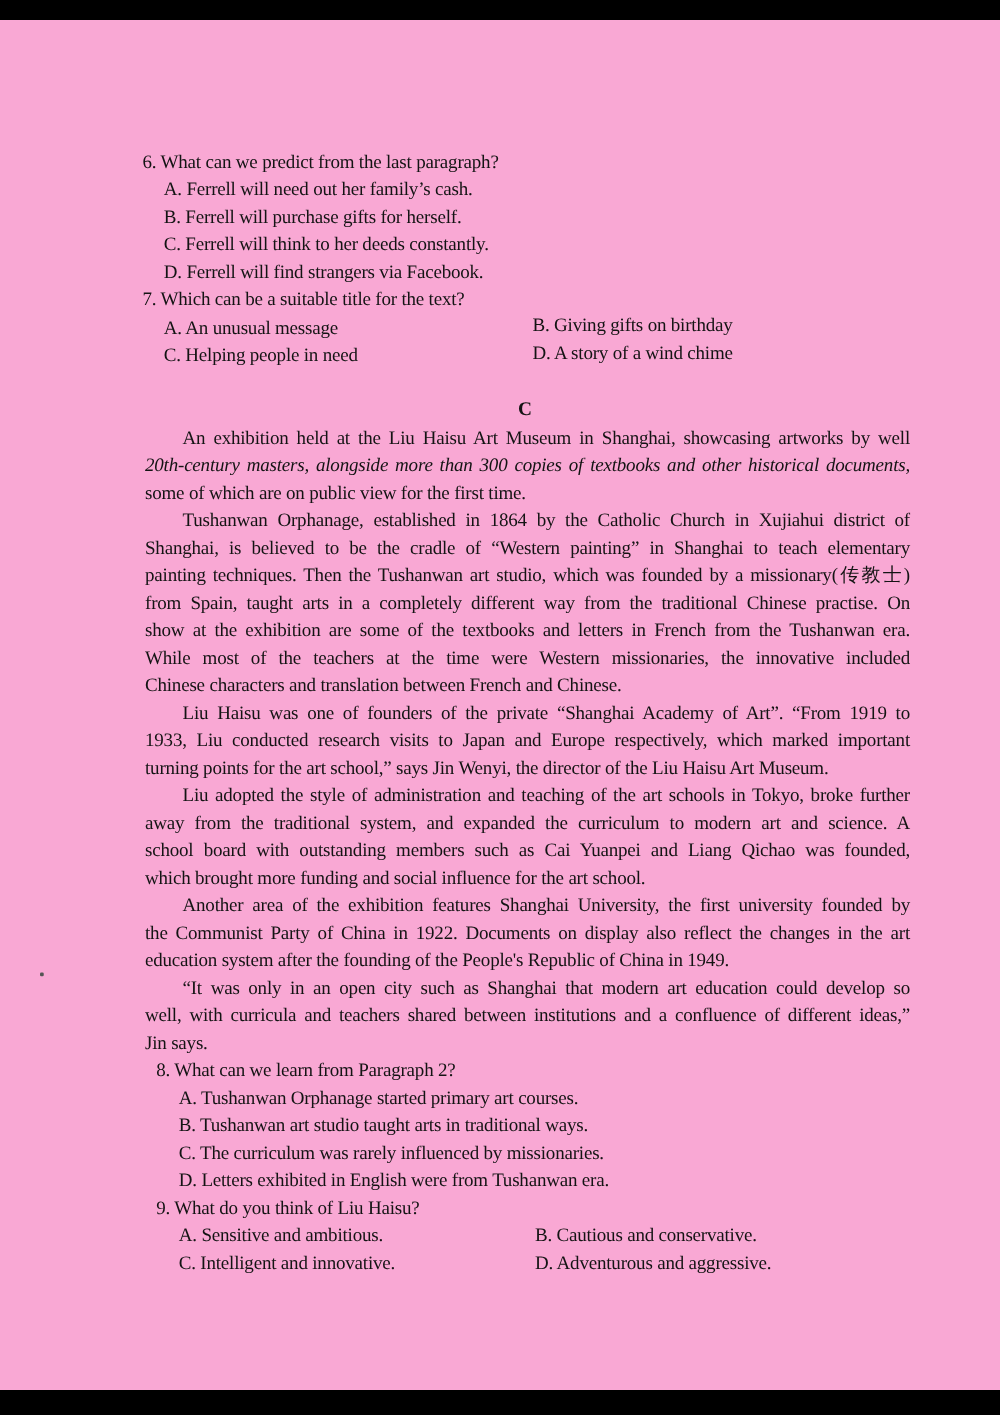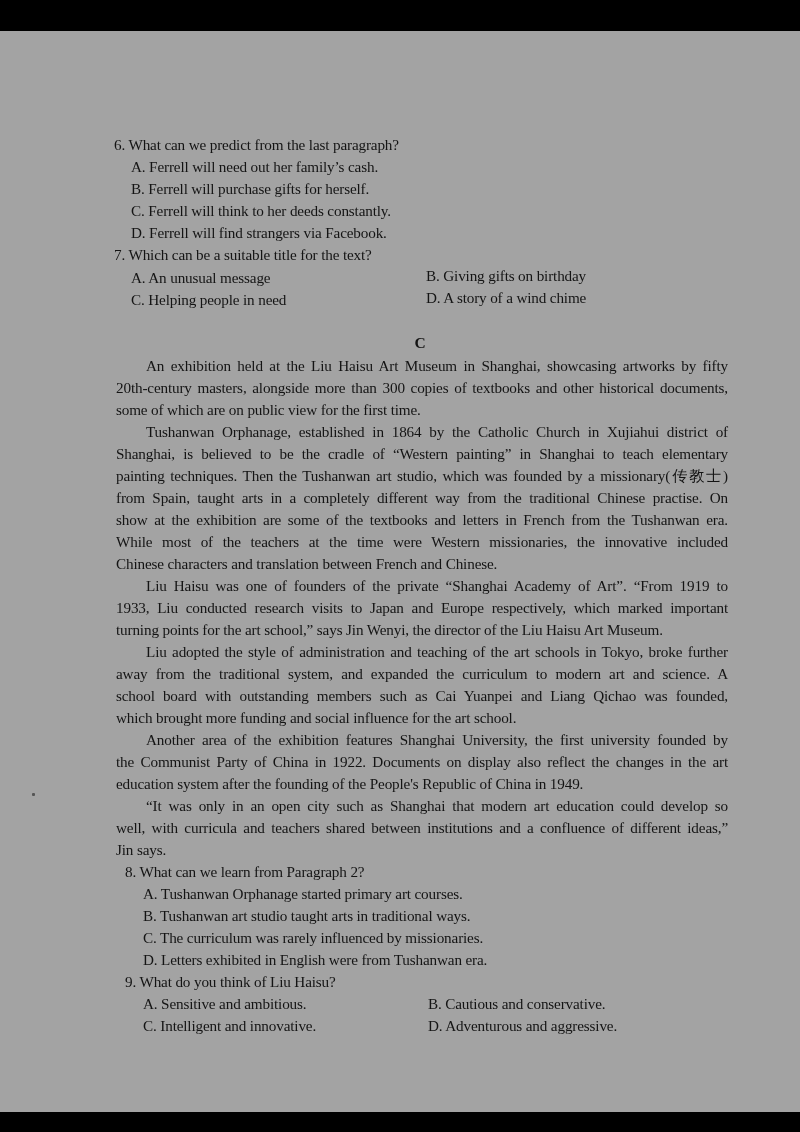--- a/index.html
+++ b/index.html
@@ -1,23 +1,23 @@
 <!DOCTYPE html>
 <html><head>
   <meta charset="utf-8">
   <style>
     * { margin: 0; padding: 0; box-sizing: border-box; }
     html, body {
       width: 800px; height: 1132px; overflow: hidden;
       background: #000000;
     }
     .page {
-      position: absolute; left: 0; top: 31px;
+      position: absolute; left: 0; top: 16px;
       width: 800px; height: 1096px;
-      background: #a3a3a3;
+      background: #f9a8d4;
       font-family: "Liberation Serif", "DejaVu Serif", serif;
       color: #141414;
       font-size: 15.2px;
       letter-spacing: -0.15px;
     }
     .bar-top { position: absolute; left: 0; top: 0; width: 800px; height: 16px; background: #000; }
     .bar-bottom { position: absolute; left: 0; top: 1112px; width: 800px; height: 20px; background: #000; }
 
     .line { position: absolute; white-space: nowrap; line-height: 20px; }
     .q-stem { left: 114px; }
@@ -70,22 +70,22 @@
     <div class="line q-stem" style="top:214px;">7. Which can be a suitable title for the text?</div>
     <div class="line q-opt" style="top:237px;">A. An unusual message</div>
     <div class="line q-opt-r" style="top:235px;">B. Giving gifts on birthday</div>
     <div class="line q-opt" style="top:259px;">C. Helping people in need</div>
     <div class="line q-opt-r" style="top:257px;">D. A story of a wind chime</div>
   </div>
 
   <div class="section-letter" style="top:302px;">C</div>
 
   <div>
-    <div class="para-line indent" style="top:325px;">An exhibition held at the Liu Haisu Art Museum in Shanghai, showcasing artworks by fifty</div>
-    <div class="para-line" style="top:347px;">20th-century masters, alongside more than 300 copies of textbooks and other historical documents,</div>
+    <div class="para-line indent" style="top:325px;">An exhibition held at the Liu Haisu Art Museum in Shanghai, showcasing artworks by well</div>
+    <div class="para-line" style="top:347px;font-style:italic;">20th-century masters, alongside more than 300 copies of textbooks and other historical documents,</div>
     <div class="para-line last" style="top:369px;">some of which are on public view for the first time.</div>
 
     <div class="para-line indent" style="top:391px;">Tushanwan Orphanage, established in 1864 by the Catholic Church in Xujiahui district of</div>
     <div class="para-line" style="top:413px;">Shanghai, is believed to be the cradle of “Western painting” in Shanghai to teach elementary</div>
     <div class="para-line" style="top:435px;">painting techniques. Then the Tushanwan art studio, which was founded by a missionary(传教士)</div>
     <div class="para-line" style="top:457px;">from Spain, taught arts in a completely different way from the traditional Chinese practise. On</div>
     <div class="para-line" style="top:479px;">show at the exhibition are some of the textbooks and letters in French from the Tushanwan era.</div>
     <div class="para-line" style="top:501px;">While most of the teachers at the time were Western missionaries, the innovative included</div>
     <div class="para-line last" style="top:523px;">Chinese characters and translation between French and Chinese.</div>
 

